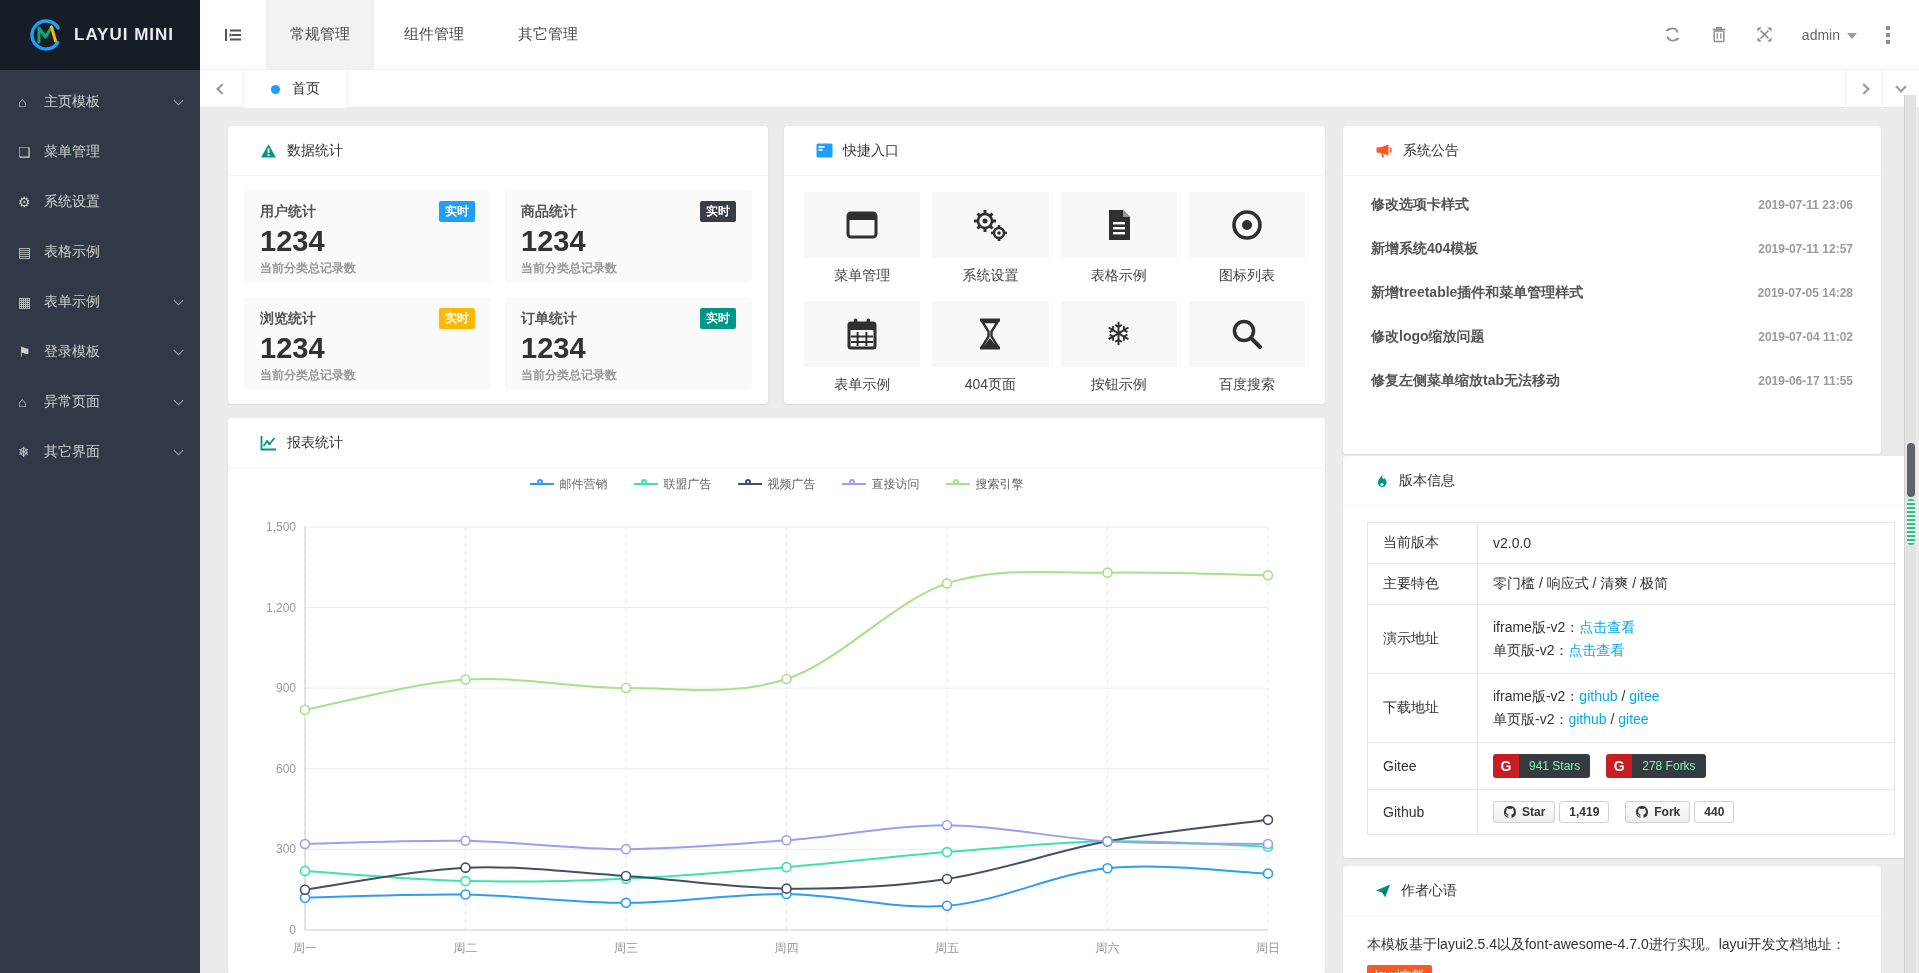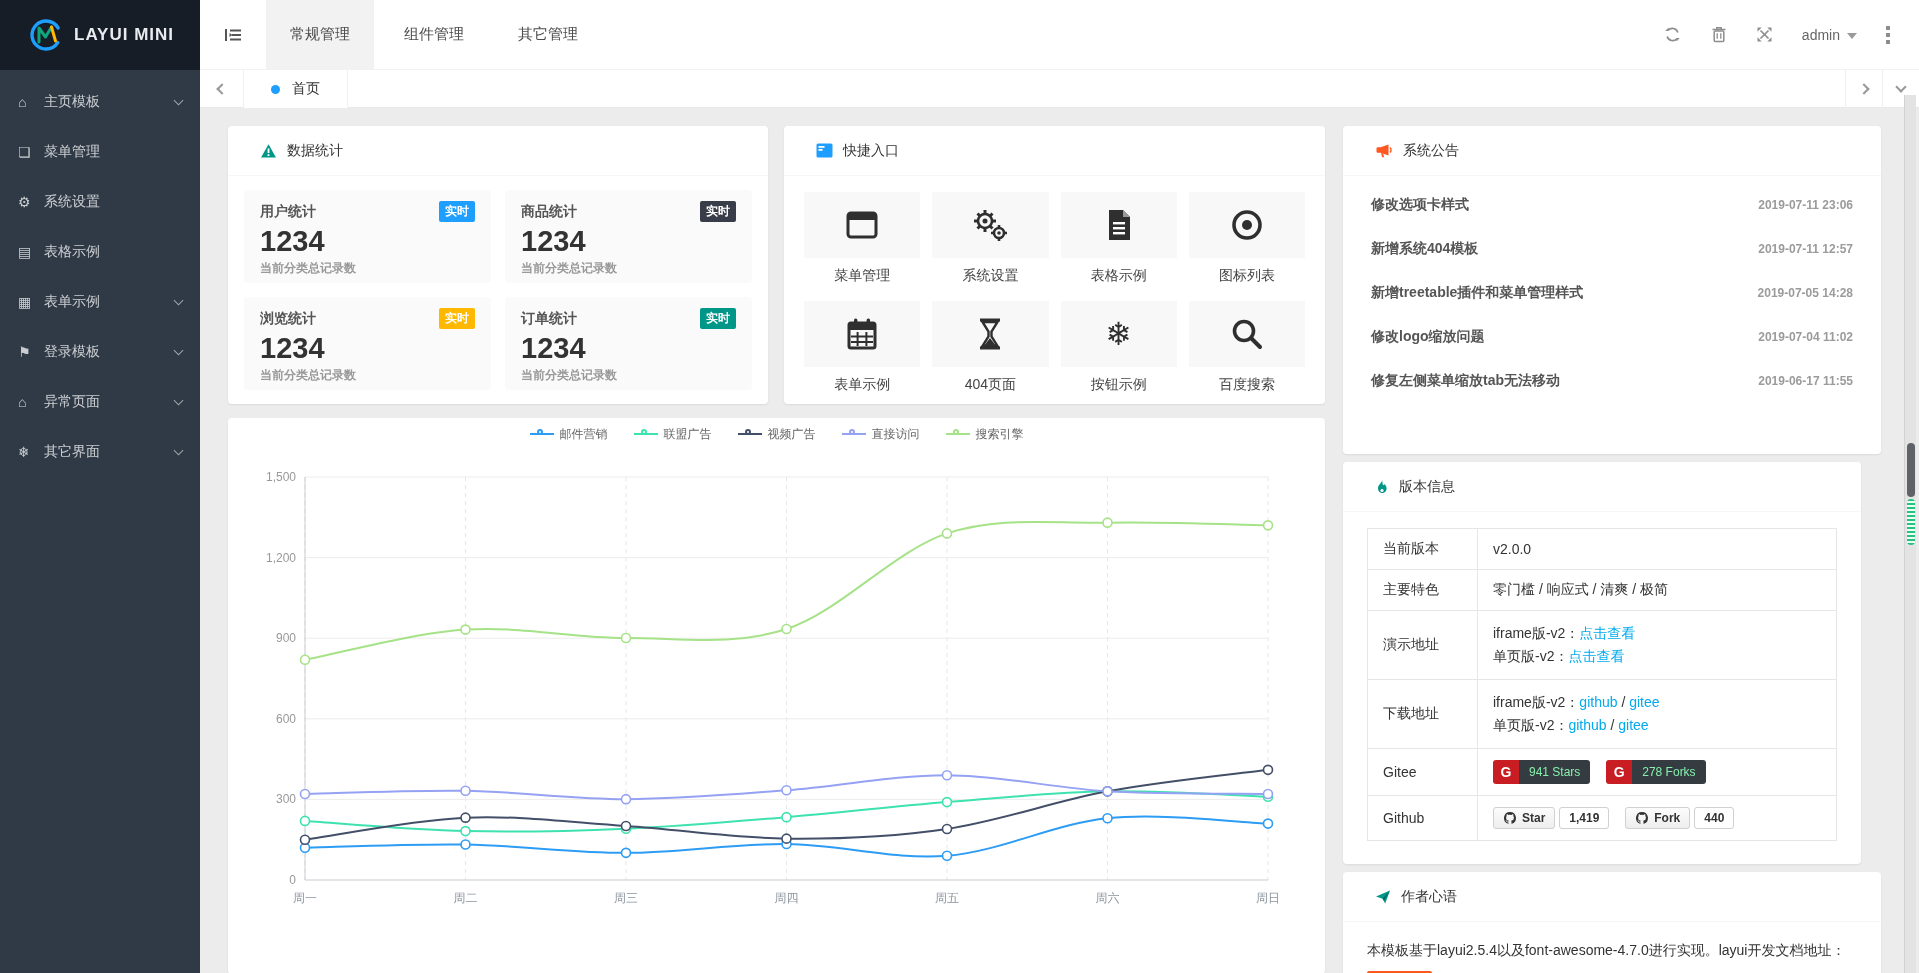--- a/index.html
+++ b/index.html
@@ -77,21 +77,21 @@
   .lg-label { font-size:12px; color:#666; }
 
   
   .card.notice { width:538px; height:328px; }
   .n-list { padding:7px 28px; }
   .n-row { height:44px; display:flex; align-items:center; justify-content:space-between; cursor:pointer;font-weight:bold; }
   .n-text { font-size:14px; color:#555; }
   .n-date { font-size:12px; color:#9b9b9b; }
 
   
-  .card.version { width:518px; height:402px; margin-top:8px; }
+  .card.version { width:576px; height:402px; margin-top:2px; }
   .v-body { padding:16px 24px; }
   table.vt { width:100%; border-collapse:collapse; }
   table.vt td { border:1px solid #e6e6e6; font-size:14px; color:#333; padding:11px 15px; }
   td.vt-label { width:110px; color:#333; }
   .lnk { color:#01aaed; text-decoration:none; cursor:pointer; }
   .v-line { line-height:23px; }
   .gitee-badge { display:inline-flex; height:24px; border-radius:3px; overflow:hidden; margin-right:12px; cursor:pointer; vertical-align:middle; }
   .gb-g { background:#c71d23; color:#fff; width:26px; display:flex; align-items:center; justify-content:center; font-weight:bold; font-size:14px; }
   .gb-t { background:#343b41; color:#86efac; display:flex; align-items:center; padding:0 10px; font-size:12px; font-weight:normal; }
   .gh-group { display:inline-flex; align-items:center; margin-right:12px; vertical-align:middle; }
@@ -398,20 +398,29 @@
                 <line x1="22.5" y1="22.5" x2="31" y2="31" stroke="#2f2f2f" stroke-width="4" stroke-linecap="round"></line>
               </svg>
                 </div>
               <div class="q-label">百度搜索</div>
             </div>
           </div>
         </section>
       </div>
 
       <section class="card report">
+        <div class="card-h">
+          <svg width="17" height="16" viewBox="0 0 17 16">
+            <path d="M1.5 1v13.5H16" fill="none" stroke="#009688" stroke-width="1.8"></path>
+            <polyline points="3.5,11 7,6.5 9.5,9 14.5,3" fill="none" stroke="#009688" stroke-width="1.8"></polyline>
+            <circle cx="7" cy="6.5" r="1.3" fill="#009688"></circle>
+              <circle cx="9.5" cy="9" r="1.3" fill="#009688"></circle>
+          </svg>
+          <span>报表统计</span>
+        </div>
         <div id="legend">
             <span class="lg-item">
               <span class="lg-mark" style="background: rgb(45, 156, 245);">
                 <span class="lg-ring" style="border-color: rgb(45, 156, 245);"></span>
               </span>
               <span class="lg-label">邮件营销</span>
             </span>
             <span class="lg-item">
               <span class="lg-mark" style="background: rgb(61, 226, 174);">
                 <span class="lg-ring" style="border-color: rgb(61, 226, 174);"></span>

